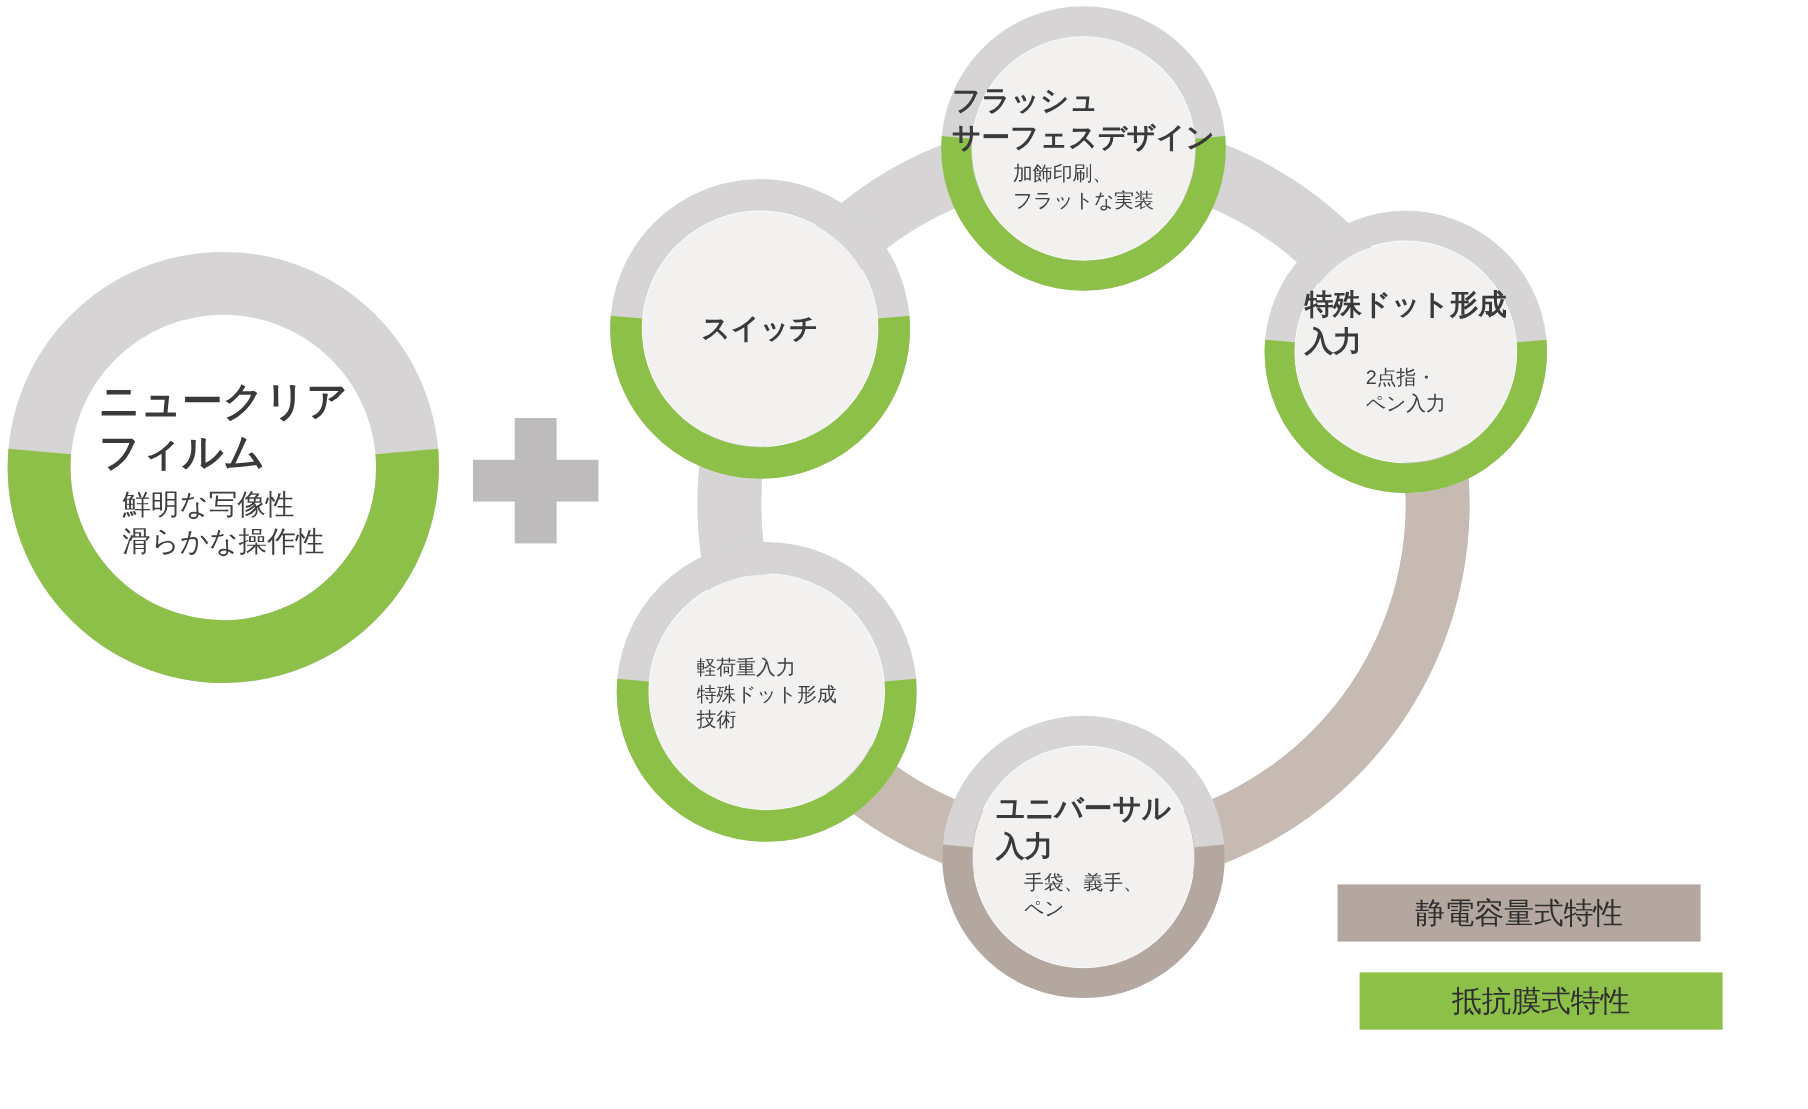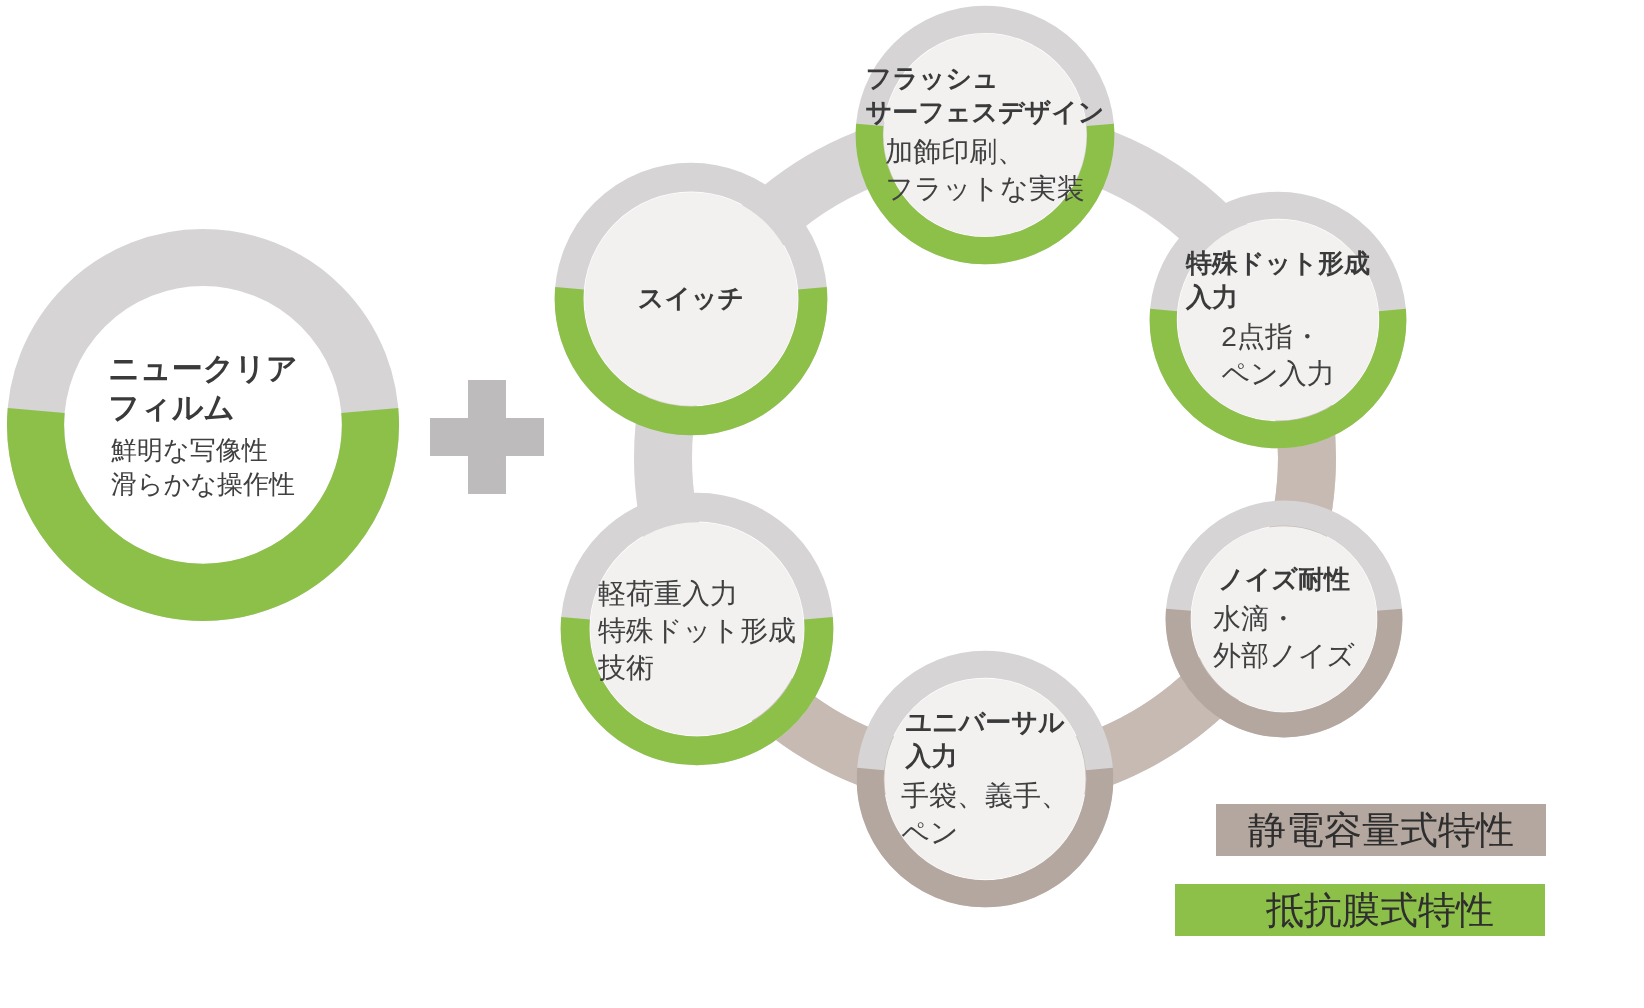--- a/index.html
+++ b/index.html
@@ -5,44 +5,44 @@
   html,body{margin:0;padding:0;background:#ffffff;}
   body{font-family:"Liberation Sans","DejaVu Sans",sans-serif;color:#3a3a3a;}
   .canvas{position:relative;width:1644px;height:1008px;background:#ffffff;overflow:hidden;}
 
   .bg-ring{position:absolute;left:0;top:0;width:1644px;height:1008px;}
 
   .node{position:absolute;}
   .node svg{position:absolute;inset:0;width:100%;height:100%;}
   .node .label{position:absolute;inset:0;display:flex;flex-direction:column;align-items:center;justify-content:center;}
   .title{font-weight:bold;font-size:26px;line-height:1.28;color:#3a3a3a;white-space:pre-line;}
-  .sub{font-size:28px;line-height:1.32;color:#404040;margin-top:5px;white-space:pre-line;}
+  .sub{font-size:18px;line-height:1.32;color:#404040;margin-top:5px;white-space:pre-line;}
 
   .node-left{left:6px;top:228px;width:394px;height:394px;}
-  .node-left .title{font-size:31px;}
+  .node-left .title{font-size:37px;}
   .node-left .sub{font-size:26px;}
 
   .node-0{left:855px;top:5px;width:260px;height:260px;}
   .node-1{left:554px;top:162px;width:274px;height:274px;}
   .node-2{left:1149px;top:191px;width:258px;height:258px;}
   .node-3{left:560px;top:492px;width:274px;height:274px;}
   .node-4{left:856px;top:650px;width:258px;height:258px;}
   .node-5{left:1165px;top:500px;width:238px;height:238px;}
 
   .plus{position:absolute;left:430px;top:380px;width:114px;height:114px;}
   .plus .ph{position:absolute;left:0;right:0;top:50%;height:38px;transform:translateY(-50%);}
   .plus .pv{position:absolute;top:0;bottom:0;left:50%;width:38px;transform:translateX(-50%);}
 
   .center-label{position:absolute;left:685px;top:423px;width:600px;text-align:center;}
   .center-label .c1{font-size:43px;font-weight:bold;color:#333333;}
   .center-label .c2{font-size:35px;font-weight:bold;color:#333333;margin-top:18px;}
 
-  .legend-item{position:absolute;width:330px;height:52px;display:flex;align-items:center;justify-content:center;font-size:38px;color:#2e2e2e;text-align:center;}
+  .legend-item{position:absolute;width:330px;height:52px;display:flex;align-items:center;justify-content:center;font-size:27px;color:#2e2e2e;text-align:center;}
   .legend-0{left:1216px;top:804px;}
-  .legend-1{left:1175px;top:884px;padding-left:40px;}
+  .legend-1{left:1236px;top:884px;}
 </style>
 </head>
 <body>
 
 <div class="canvas">
 
   <svg class="bg-ring" viewBox="0 0 1644 1008">
     <circle cx="985" cy="458" r="322" fill="none" stroke-width="58" style="stroke: rgb(214, 212, 212);"></circle>
     <path d="M 738.3 665 A 322 322 0 0 0 1296 374.7" fill="none" stroke-width="58" style="stroke: rgb(198, 186, 179);"></path>
   </svg>
@@ -126,32 +126,20 @@
       <path d="M 11.34 92.24 A 89 89 0 1 0 188.66 92.24" fill="none" stroke-width="21" style="stroke: rgb(179, 167, 159);"></path>
     </svg>
     <div class="label">
       <div class="title">ユニバーサル
 入力</div>
       <div class="sub">手袋、義手、
 ペン</div>
     </div>
   </div>
 
-  <div class="node node-5">
-    <svg viewBox="0 0 200 200">
-      <circle cx="100" cy="100" r="78" style="fill: rgb(242, 241, 240);"></circle>
-      <circle cx="100" cy="100" r="89" fill="none" stroke-width="21" style="stroke: rgb(214, 212, 212);"></circle>
-      <path d="M 11.34 92.24 A 89 89 0 1 0 188.66 92.24" fill="none" stroke-width="21" style="stroke: rgb(179, 167, 159);"></path>
-    </svg>
-    <div class="label">
-      <div class="title">ノイズ耐性</div>
-      <div class="sub">水滴・
-外部ノイズ</div>
-    </div>
-  </div>
 
   <div class="legend-item legend-0" style="background: rgb(179, 167, 159);">
     <span>静電容量式特性</span>
   </div>
   <div class="legend-item legend-1" style="background: rgb(140, 192, 73);">
     <span>抵抗膜式特性</span>
   </div>
 
 </div>
 

